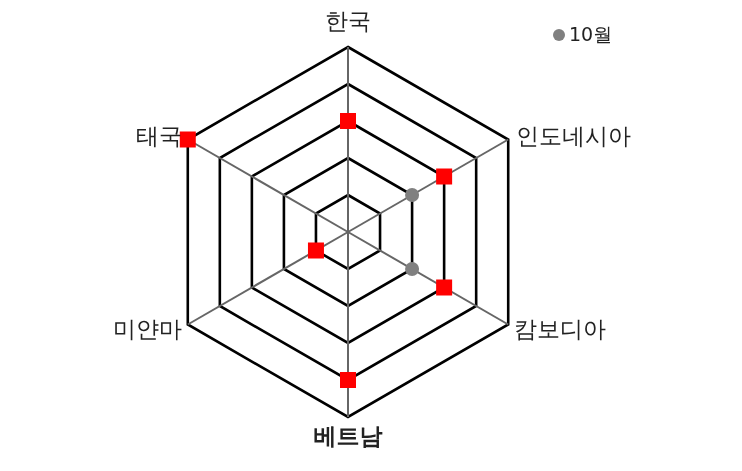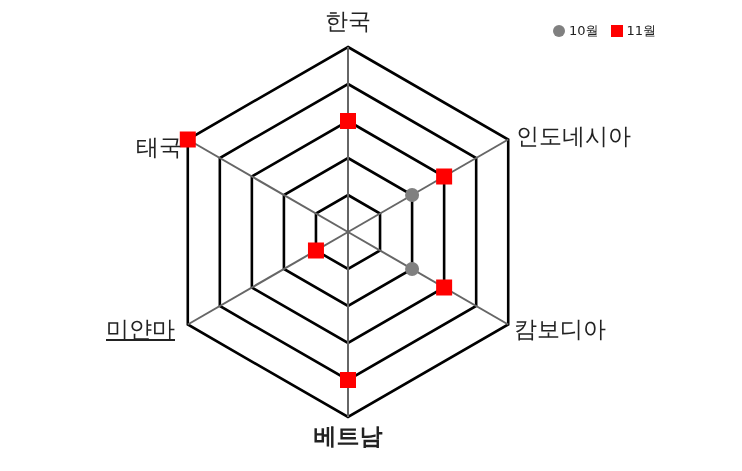--- a/index.html
+++ b/index.html
@@ -1,20 +1,20 @@
 <!DOCTYPE html>
 <html><head>
 <meta charset="utf-8">
 <style>
   html, body { margin:0; padding:0; background:#ffffff; }
   body { width:742px; height:471px; position:relative; overflow:hidden;
          font-family: "DejaVu Sans", "Liberation Sans", sans-serif; color:#222; }
   #chart { position:absolute; left:0; top:0; width:742px; height:471px; }
   .axis-label { position:absolute; font-size:23px; white-space:nowrap; color:#222; }
-  .legend { position:absolute; left:553px; top:22px; display:flex; align-items:flex-start; font-size:13px; }
+  .legend { position:absolute; left:553px; top:22px; display:flex; align-items:flex-start; font-size:19px; }
   .legend-item { display:flex; align-items:center; margin-right:12px; }
   .dot { width:12px; height:12px; border-radius:50%; background:#808080; margin-right:4px; }
   .sq { width:12px; height:12px; background:#ff0000; margin-right:4px; }
 </style>
 </head>
 <body>
 
 <svg id="chart" viewBox="0 0 742 471" xmlns="http://www.w3.org/2000/svg">
   <g id="grid">
       <polygon points="348,195 380.0429399400242,213.5 380.0429399400242,250.5 348,269 315.9570600599758,250.5 315.9570600599758,213.5" fill="none" stroke="#000000" stroke-width="2.6"></polygon>
@@ -41,26 +41,22 @@
       <rect x="307.9570600599758" y="242.5" width="16" height="16" fill="#ff0000"></rect>
       <rect x="179.78530029987886" y="131.5" width="16" height="16" fill="#ff0000"></rect>
     </g>
 </svg>
 
 <div id="labels">
     <div class="axis-label" style="top: 6px; left: 348px; transform: translateX(-50%);">한국</div>
     <div class="axis-label" style="top: 121px; left: 516px;">인도네시아</div>
     <div class="axis-label" style="top: 314px; left: 514px; text-align: center;">캄보디아</div>
     <div class="axis-label" style="top: 421px; left: 348px; transform: translateX(-50%); font-weight: bold;">베트남</div>
-    <div class="axis-label" style="top: 314px; left: 175px; transform: translateX(-100%); text-decoration: underline;">미얀마</div>
-    <div class="axis-label" style="top: 132px; left: 182px; transform: translateX(-100%);">태국</div>
+    <div class="axis-label" style="top: 314px; left: 182px; transform: translateX(-100%);">미얀마</div>
+    <div class="axis-label" style="top: 121px; left: 182px; transform: translateX(-100%);">태국</div>
   </div>
 
 <div class="legend">
   <div class="legend-item">
     <span class="dot"></span>
     <span>10월</span>
   </div>
-  <div class="legend-item">
-    <span class="sq"></span>
-    <span>11월</span>
-  </div>
 </div>
 
 </body></html>

